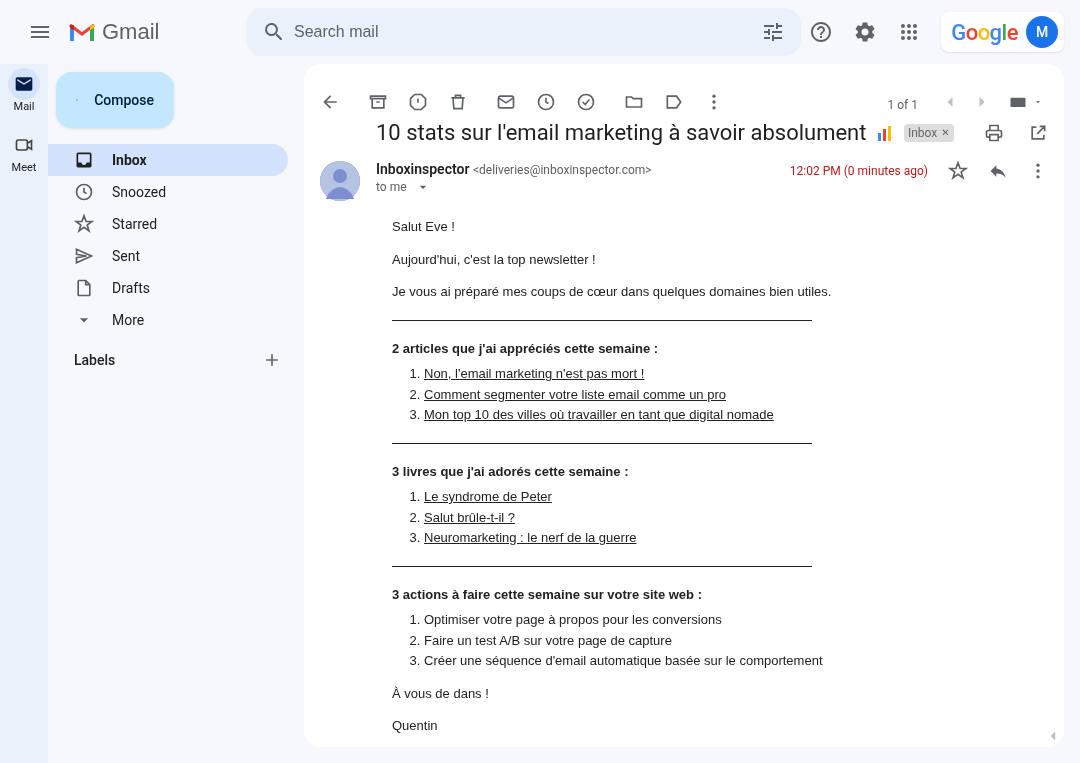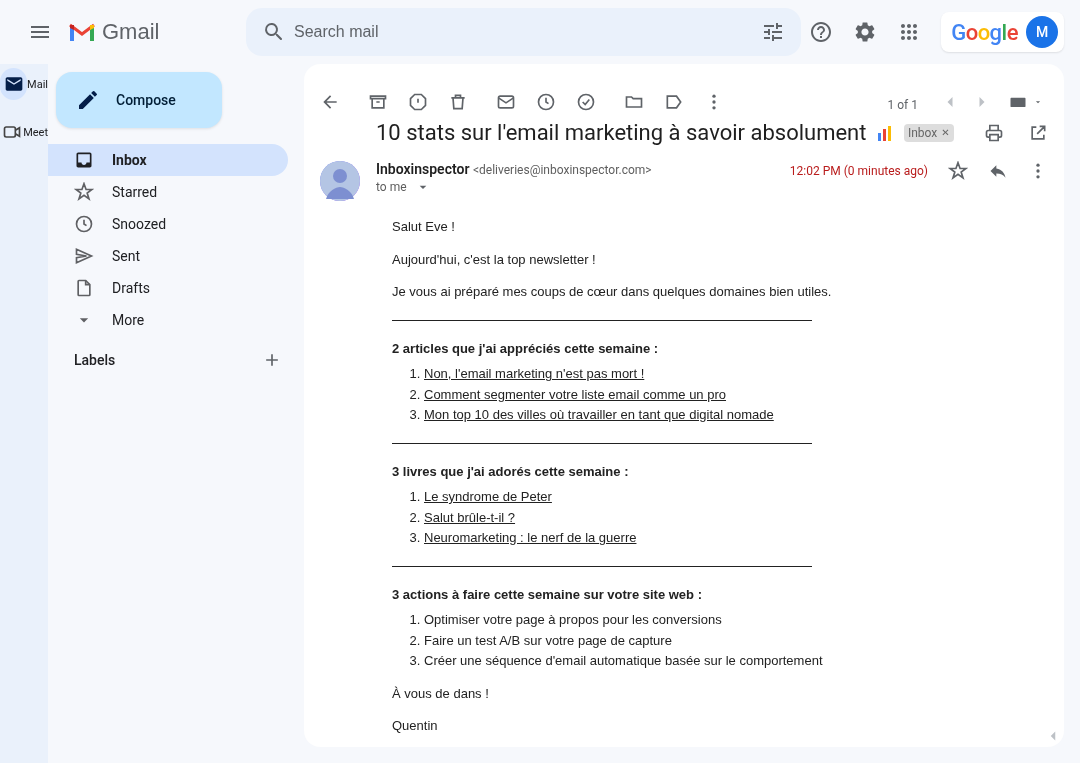--- a/index.html
+++ b/index.html
@@ -15,25 +15,25 @@
 .search-input { flex: 1; border: none; background: transparent; font-size: 16px; outline: none; color: #5f6368; }
 .search-input::placeholder { color: #5f6368; }
 .header-right { display: flex; align-items: center; margin-left: auto; padding-right: 8px; gap: 4px; }
 .icon-btn { width: 40px; height: 40px; border-radius: 50%; display: flex; align-items: center; justify-content: center; cursor: pointer; color: #5f6368; }
 .google-block { display: flex; align-items: center; background: #fff; border-radius: 8px; padding: 4px 6px 4px 10px; margin-left: 8px; box-shadow: 0 1px 2px rgba(0,0,0,0.1); }
 .google-text { font-size: 22px; font-weight: 500; letter-spacing: -0.5px; }
 .g1{color:#4285f4}.g2{color:#ea4335}.g3{color:#fbbc05}.g4{color:#4285f4}.g5{color:#34a853}.g6{color:#ea4335}
 .avatar { width: 32px; height: 32px; border-radius: 50%; background: #1a73e8; color: #fff; display: flex; align-items: center; justify-content: center; font-weight: 500; margin-left: 8px; }
 .body-row { display: flex; flex: 1; overflow: hidden; }
 .rail { width: 48px; background: #eaf1fb; display: flex; flex-direction: column; align-items: center; padding-top: 4px; gap: 16px; }
-.rail-item { display: flex; flex-direction: row; align-items: center; cursor: pointer; font-size: 11px; color: #202124; width: 48px; }
+.rail-item { display: flex; flex-direction: column; align-items: center; cursor: pointer; font-size: 11px; color: #202124; width: 48px; }
 .rail-ico { width: 32px; height: 32px; border-radius: 16px; display: flex; align-items: center; justify-content: center; }
 .rail-item.active .rail-ico { background: #d3e3fd; }
 .sidebar { width: 256px; min-width: 256px; background: #f6f8fc; padding-top: 0; overflow-y: auto; }
-.compose-btn { margin: 8px 8px 16px 8px; height: 56px; width: 166px; border-radius: 16px; background: #c2e7ff; display: flex; align-items: center; padding: 0 20px; gap: 16px; cursor: pointer; font-size: 14px; font-weight: 500; color: #001d35; box-shadow: 0 1px 3px rgba(0,0,0,0.1); }
+.compose-btn { margin: 8px 8px 16px 8px; height: 56px; width: 118px; border-radius: 16px; background: #c2e7ff; display: flex; align-items: center; padding: 0 20px; gap: 16px; cursor: pointer; font-size: 14px; font-weight: 500; color: #001d35; box-shadow: 0 1px 3px rgba(0,0,0,0.1); }
 .nav-list { list-style: none; }
 .nav-item { display: flex; align-items: center; height: 32px; padding-left: 26px; margin-right: 16px; border-radius: 0 16px 16px 0; cursor: pointer; font-size: 14px; color: #202124; gap: 18px; }
 .nav-item.active { background: #d3e3fd; font-weight: 700; }
 .nav-ico { width: 20px; height: 20px; display: flex; align-items: center; justify-content: center; color: #202124; opacity: 0.7; }
 .nav-item.active .nav-ico { opacity: 1; }
 .labels-row { display: flex; align-items: center; justify-content: space-between; padding: 14px 22px 8px 26px; font-size: 14px; font-weight: 500; color: #202124; }
 .add-label { cursor: pointer; color: #5f6368; width: 20px; height: 20px; display: flex; align-items: center; justify-content: center; }
 .main { flex: 1; background: #fff; border-radius: 16px; margin: 0 16px 16px 0; overflow-y: auto; position: relative; }
 .toolbar { display: flex; align-items: flex-end; height: 48px; padding: 0 16px; }
 .tool-group { display: flex; gap: 20px; align-items: center; }
@@ -162,33 +162,33 @@
           <span class="nav-ico">
               <svg width="20" height="20" viewBox="0 0 24 24" fill="#202124">
                 <path d="M19 3H5c-1.1 0-2 .9-2 2v14c0 1.1.9 2 2 2h14c1.1 0 2-.9 2-2V5c0-1.1-.9-2-2-2zm0 12h-4c0 1.66-1.35 3-3 3s-3-1.34-3-3H5V5h14v10z"></path>
               </svg>
             </span>
           <span>Inbox</span>
         </li>
         <li class="nav-item">
           <span class="nav-ico">
               <svg width="20" height="20" viewBox="0 0 24 24" fill="none" stroke="#202124" stroke-width="2">
-                <path d="M12 2l2.5 7h7l-5.7 4.3 2.2 7L12 16l-6 4.3 2.2-7L2.5 9h7z"></path>
-              </svg>
-            </span>
-          <span>Starred</span>
-        </li>
-        <li class="nav-item">
-          <span class="nav-ico">
-              <svg width="20" height="20" viewBox="0 0 24 24" fill="none" stroke="#202124" stroke-width="2">
                 <circle cx="12" cy="12" r="9"></circle>
                 <path d="M12 7v5l3 2"></path>
               </svg>
             </span>
           <span>Snoozed</span>
+        </li>
+        <li class="nav-item">
+          <span class="nav-ico">
+              <svg width="20" height="20" viewBox="0 0 24 24" fill="none" stroke="#202124" stroke-width="2">
+                <path d="M12 2l2.5 7h7l-5.7 4.3 2.2 7L12 16l-6 4.3 2.2-7L2.5 9h7z"></path>
+              </svg>
+            </span>
+          <span>Starred</span>
         </li>
         <li class="nav-item">
           <span class="nav-ico">
               <svg width="20" height="20" viewBox="0 0 24 24" fill="none" stroke="#202124" stroke-width="2">
                 <path d="M3 20l18-8L3 4v6l12 2-12 2z"></path>
               </svg>
             </span>
           <span>Sent</span>
         </li>
         <li class="nav-item">

